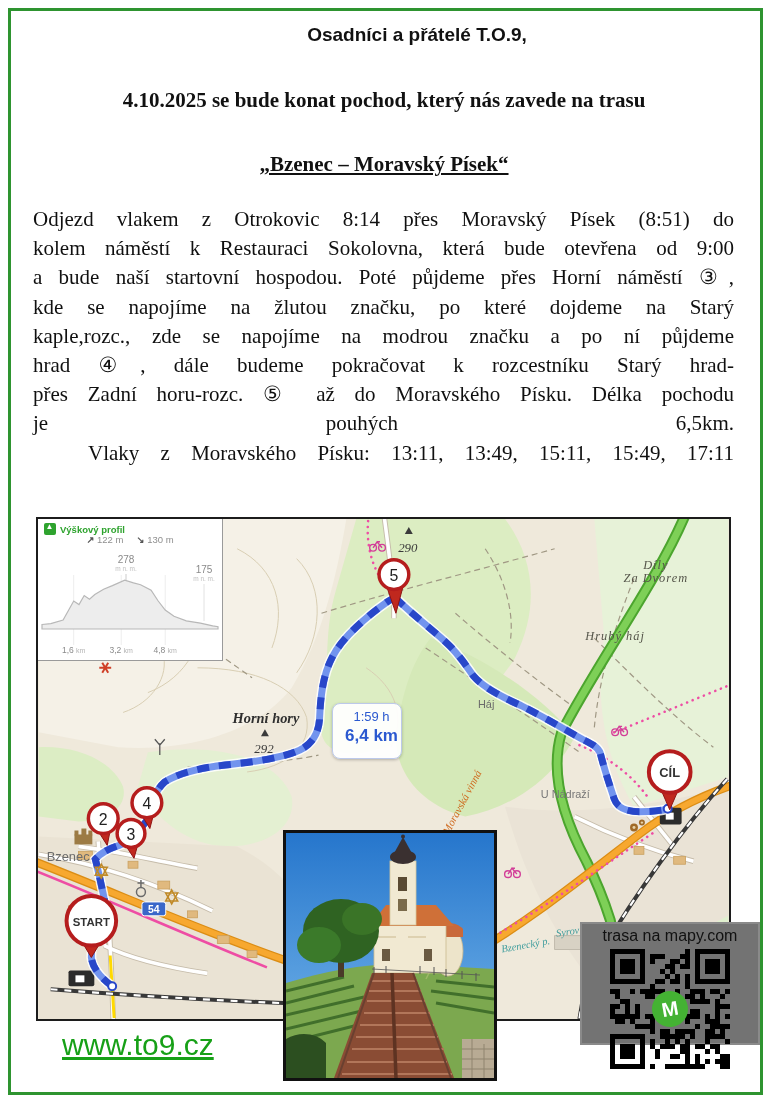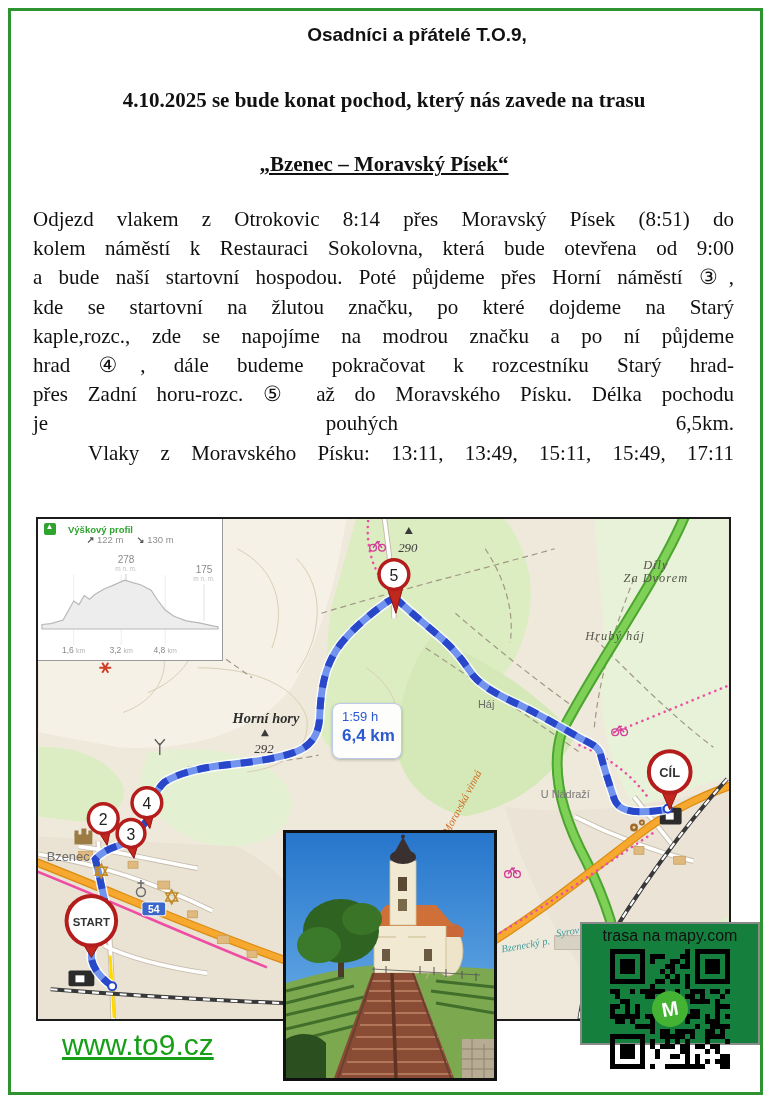--- a/index.html
+++ b/index.html
@@ -19,43 +19,43 @@
   .bline-plain{text-align:left;}
   .bline-indent{text-align:left;padding-left:55px;}
 
   .map-box{position:absolute;left:36px;top:517px;width:695px;height:504px;
       border:2px solid #1c1c1c;box-sizing:border-box;background:#efe9db;}
   .map-box svg.mapsvg{position:absolute;left:0;top:0;width:691px;height:500px;}
 
   .profile-panel{position:absolute;left:0px;top:0px;width:184px;height:141px;
       background:#fff;border:1px solid #9a9a9a;border-left:none;border-top:none;
       font-family:"Liberation Sans",sans-serif;z-index:5;}
-  .pp-head{position:absolute;left:6px;top:4px;display:flex;align-items:center;gap:12px;}
+  .pp-head{position:absolute;left:6px;top:4px;display:flex;align-items:center;gap:4px;}
   .pp-icon{width:12px;height:12px;background:#2ea32e;border-radius:2px;position:relative;}
   .pp-icon::before{content:"▲";position:absolute;left:1.5px;top:-1px;font-size:8px;color:#fff;}
   .pp-title{font-size:9.5px;font-weight:bold;color:#2ea32e;}
   .pp-updown{position:absolute;top:15px;left:0;width:184px;text-align:center;
       font-size:9.5px;color:#8f8f8f;}
   .ud-ico{color:#555;font-weight:bold;}
   .up-icon::before{content:"↗";}
   .down-icon::before{content:"↘";}
 
   .route-tooltip{position:absolute;left:294px;top:184px;width:70px;height:56px;
       background:rgba(255,255,255,.93);border:1px solid #bcc9ea;border-radius:8px;
       box-shadow:0 1px 3px rgba(0,0,0,.25);z-index:4;
-      font-family:"Liberation Sans",sans-serif;color:#2b59d0;padding:5px 0 0 9px;box-sizing:border-box;}
+      font-family:"Liberation Sans",sans-serif;color:#2b59d0;padding:5px 0 0 9px;box-sizing:border-box;text-align:center;}
   .rt-time{font-size:13px;}
   .rt-dist{font-size:17px;font-weight:bold;margin-top:2px;}
 
   .photo-box{position:absolute;left:283px;top:830px;width:214px;height:251px;
       border:3px solid #111;box-sizing:border-box;background:#2a7fd6;z-index:8;}
   .photo-box svg{position:absolute;left:0;top:0;width:208px;height:245px;}
 
   .qr-panel{position:absolute;left:580px;top:922px;width:180px;height:123px;
-      background:#15803d;border:2px solid #8a8a8a;box-sizing:border-box;z-index:9;text-align:center;}
+      background:#737373;border:2px solid #8a8a8a;box-sizing:border-box;z-index:9;text-align:center;}
   .qr-title{font:16px "Liberation Sans",sans-serif;color:#111;margin-top:3px;}
   .qr-wrap{position:relative;width:120px;height:120px;margin:4px auto 0 auto;}
   .qr-logo{position:absolute;left:42px;top:42px;width:36px;height:36px;border-radius:50%;
       background:#44b233;color:#fff;font:bold 20px "Liberation Sans",sans-serif;
       display:flex;align-items:center;justify-content:center;transform:rotate(-10deg);}
 
   .site-link{position:absolute;left:62px;top:1028px;
       font:30px "Liberation Sans",sans-serif;color:#17a017;text-decoration:underline;z-index:3;}
   text{font-family:"Liberation Sans",sans-serif;}
   .lbl-serif{font-family:"Liberation Serif",serif;font-style:italic;}
@@ -67,21 +67,21 @@
   <div class="green-frame"></div>
 
   <div class="t1">Osadníci a přátelé T.O.9,</div>
   <div class="t2">4.10.2025 se bude konat pochod, který nás zavede na trasu</div>
   <div class="t3">„Bzenec – Moravský Písek“</div>
 
   <div class="body-text">
     <div class="bline">Odjezd vlakem z Otrokovic 8:14 přes Moravský Písek (8:51) do</div>
     <div class="bline">kolem náměstí k Restauraci Sokolovna, která bude otevřena od 9:00</div>
     <div class="bline">a bude naší startovní hospodou. Poté půjdeme přes Horní náměstí ③,</div>
-    <div class="bline">kde se startovní na žlutou značku, po které dojdeme na Starý</div>
+    <div class="bline">kde se napojíme na žlutou značku, po které dojdeme na Starý</div>
     <div class="bline">kaple,rozc., zde se napojíme na modrou značku a po ní půjdeme</div>
     <div class="bline">hrad ④, dále budeme pokračovat k rozcestníku Starý hrad-</div>
     <div class="bline">přes Zadní horu-rozc. ⑤ až do Moravského Písku. Délka pochodu</div>
     <div class="bline bline-plain">je pouhých 6,5km.</div>
     <div class="bline bline-indent">Vlaky z Moravského Písku: 13:11, 13:49, 15:11, 15:49, 17:11</div>
   </div>
 
   <div class="map-box">
     <svg class="mapsvg" viewBox="0 0 695 504">
 

